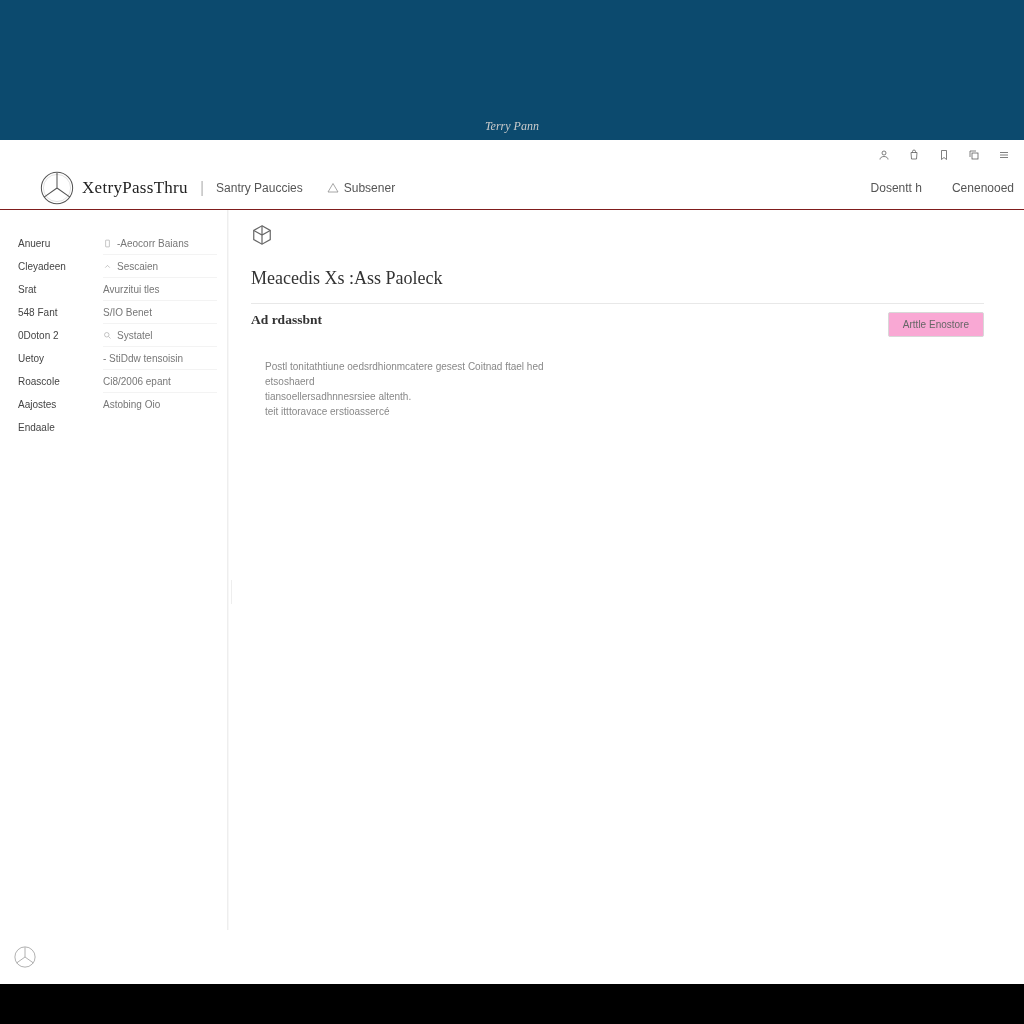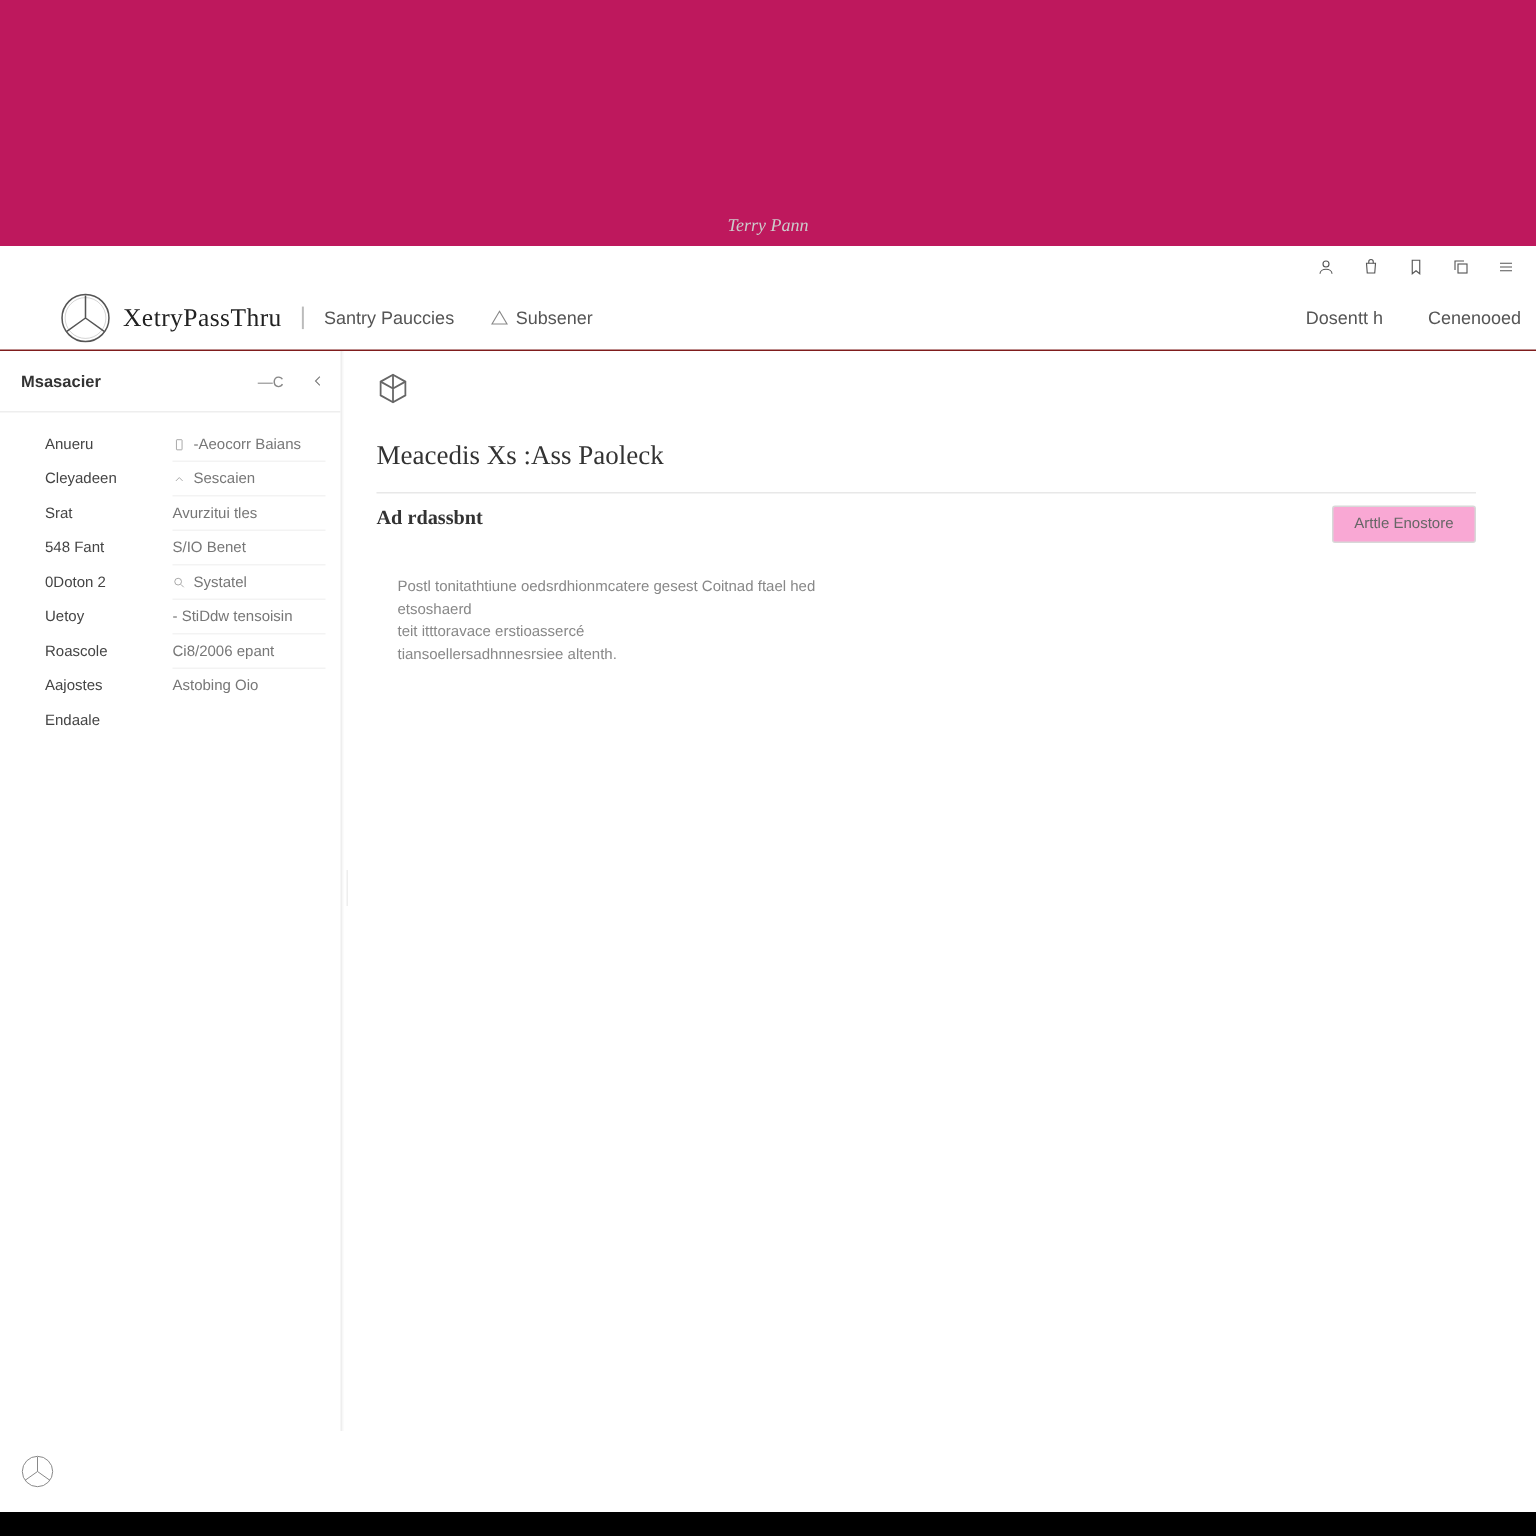--- a/index.html
+++ b/index.html
@@ -1,38 +1,38 @@
 <!DOCTYPE html>
 <html><head>
 <meta charset="utf-8">
 <style>
   *{box-sizing:border-box;margin:0;padding:0;}
   html,body{width:1024px;height:1024px;font-family:Arial,Helvetica,sans-serif;background:#fff;color:#333;overflow:hidden;}
-  .top-black{background:#be185d;height:164px;width:100%;position:relative;}
+  .top-black{background:#0c4a6e;height:140px;width:100%;position:relative;}
   .top-black-title{position:absolute;left:50%;transform:translateX(-50%);bottom:6px;color:#ccc;font-size:12px;font-style:italic;font-family:Georgia,serif;}
   .util-bar{height:26px;border-bottom:1px solid #fff;display:flex;justify-content:flex-end;align-items:center;gap:18px;padding:0 14px;background:#fff;}
   .util-icon{width:12px;height:12px;display:inline-block;}
   .util-icon svg{width:12px;height:12px;stroke:#555;fill:none;stroke-width:1.5;}
   .brand-row{height:44px;display:flex;align-items:center;padding:0 10px;border-bottom:1px solid #7f1d1d;}
   .logo-main{width:34px;height:34px;margin:0 8px 0 30px;}
   .logo-main svg{width:34px;height:34px;}
   .brand-name{font-family:Georgia,'Times New Roman',serif;font-size:17px;color:#222;letter-spacing:.3px;}
   .brand-sep{margin:0 12px;color:#bbb;font-size:16px;}
   .nav-link{font-size:12px;color:#555;margin-right:24px;display:flex;align-items:center;gap:5px;cursor:pointer;}
   .nav-link svg{width:12px;height:12px;stroke:#888;fill:none;stroke-width:1.5;}
   .spacer{flex:1;}
   .right-link{font-size:12px;color:#555;margin-left:30px;cursor:pointer;}
   .body{display:flex;height:calc(100% - 140px - 26px - 44px - 54px - 40px);}
   .sidebar{width:228px;border-right:1px solid #eee;padding:12px 0 0 0;}
   .side-hdr{display:flex;align-items:center;justify-content:space-between;padding:0 10px 10px 14px;border-bottom:1px solid #eee;}
   .side-hdr-title{font-size:11px;color:#333;font-weight:bold;}
   .side-hdr-r{display:flex;align-items:center;gap:18px;}
   .side-hdr-r .sm{font-size:10px;color:#888;}
   .side-hdr-r svg{width:10px;height:10px;stroke:#777;fill:none;stroke-width:1.7;}
-  .side-body{display:flex;padding:10px 0 0 16px;}
+  .side-body{display:flex;padding:10px 0 0 4px;}
   .side-col-l{width:95px;padding-left:14px;}
   .side-col-r{flex:1;padding-left:4px;padding-right:10px;}
   .side-item-l{font-size:10px;color:#444;height:23px;display:flex;align-items:center;cursor:pointer;}
   .side-item-r{font-size:10px;color:#777;height:23px;display:flex;align-items:center;gap:5px;cursor:pointer;border-bottom:1px solid #f3f3f3;}
   .side-item-r svg{width:9px;height:9px;stroke:#999;fill:none;stroke-width:1.5;flex-shrink:0;}
   .side-item-r:last-child, .side-col-r .nb{border-bottom:none;}
   .main{flex:1;padding:14px 40px 0 22px;border-left:1px solid #f7f7f7;position:relative;}
   .main-icon{margin-bottom:18px;}
   .main-icon svg{width:22px;height:22px;stroke:#666;fill:none;stroke-width:1.3;}
   .page-title{font-family:Georgia,'Times New Roman',serif;font-size:18px;color:#333;padding-bottom:14px;border-bottom:1px solid #e8e8e8;margin-bottom:8px;}
@@ -94,29 +94,20 @@
       </svg>
     <span>Subsener</span>
   </span>
   <span class="spacer"></span>
   <span class="right-link">Dosentt h</span>
   <span class="right-link">Cenenooed</span>
 </div>
 
 <div class="body">
   <div class="sidebar">
-    <div class="side-hdr">
-      <span class="side-hdr-title">Msasacier</span>
-      <span class="side-hdr-r">
-        <span class="sm">—C</span>
-        <span><svg viewBox="0 0 24 24">
-              <path d="M15 5l-7 7 7 7"></path>
-            </svg></span>
-      </span>
-    </div>
     <div class="side-body">
       <div class="side-col-l">
         <div class="side-item-l">Anueru</div>
         <div class="side-item-l">Cleyadeen</div>
         <div class="side-item-l">Srat</div>
         <div class="side-item-l">548 Fant</div>
         <div class="side-item-l">0Doton 2</div>
         <div class="side-item-l">Uetoy</div>
         <div class="side-item-l">Roascole</div>
         <div class="side-item-l">Aajostes</div>
@@ -168,22 +159,22 @@
           <path d="M12 2v20M3 7l9 5 9-5"></path>
         </svg>
     </div>
     <div class="page-title">Meacedis Xs :Ass Paoleck</div>
     <div class="sect-row">
       <div class="sect-h">Ad rdassbnt</div>
       <button class="btn-grey">Arttle Enostore</button>
     </div>
     <div class="desc">
       <div>Postl tonitathtiune oedsrdhionmcatere gesest Coitnad ftael hed etsoshaerd</div>
+      <div>tiansoellersadhnnesrsiee altenth.</div>
       <div>teit itttoravace erstioassercé</div>
-      <div>tiansoellersadhnnesrsiee altenth.</div>
     </div>
   </div>
 </div>
 
 <div class="mid-stub"></div>
 
 <div class="footer">
   <span class="logo-ft">
     <svg viewBox="0 0 100 100">
         <circle cx="50" cy="50" r="46" fill="none" stroke="#888" stroke-width="3"></circle>

